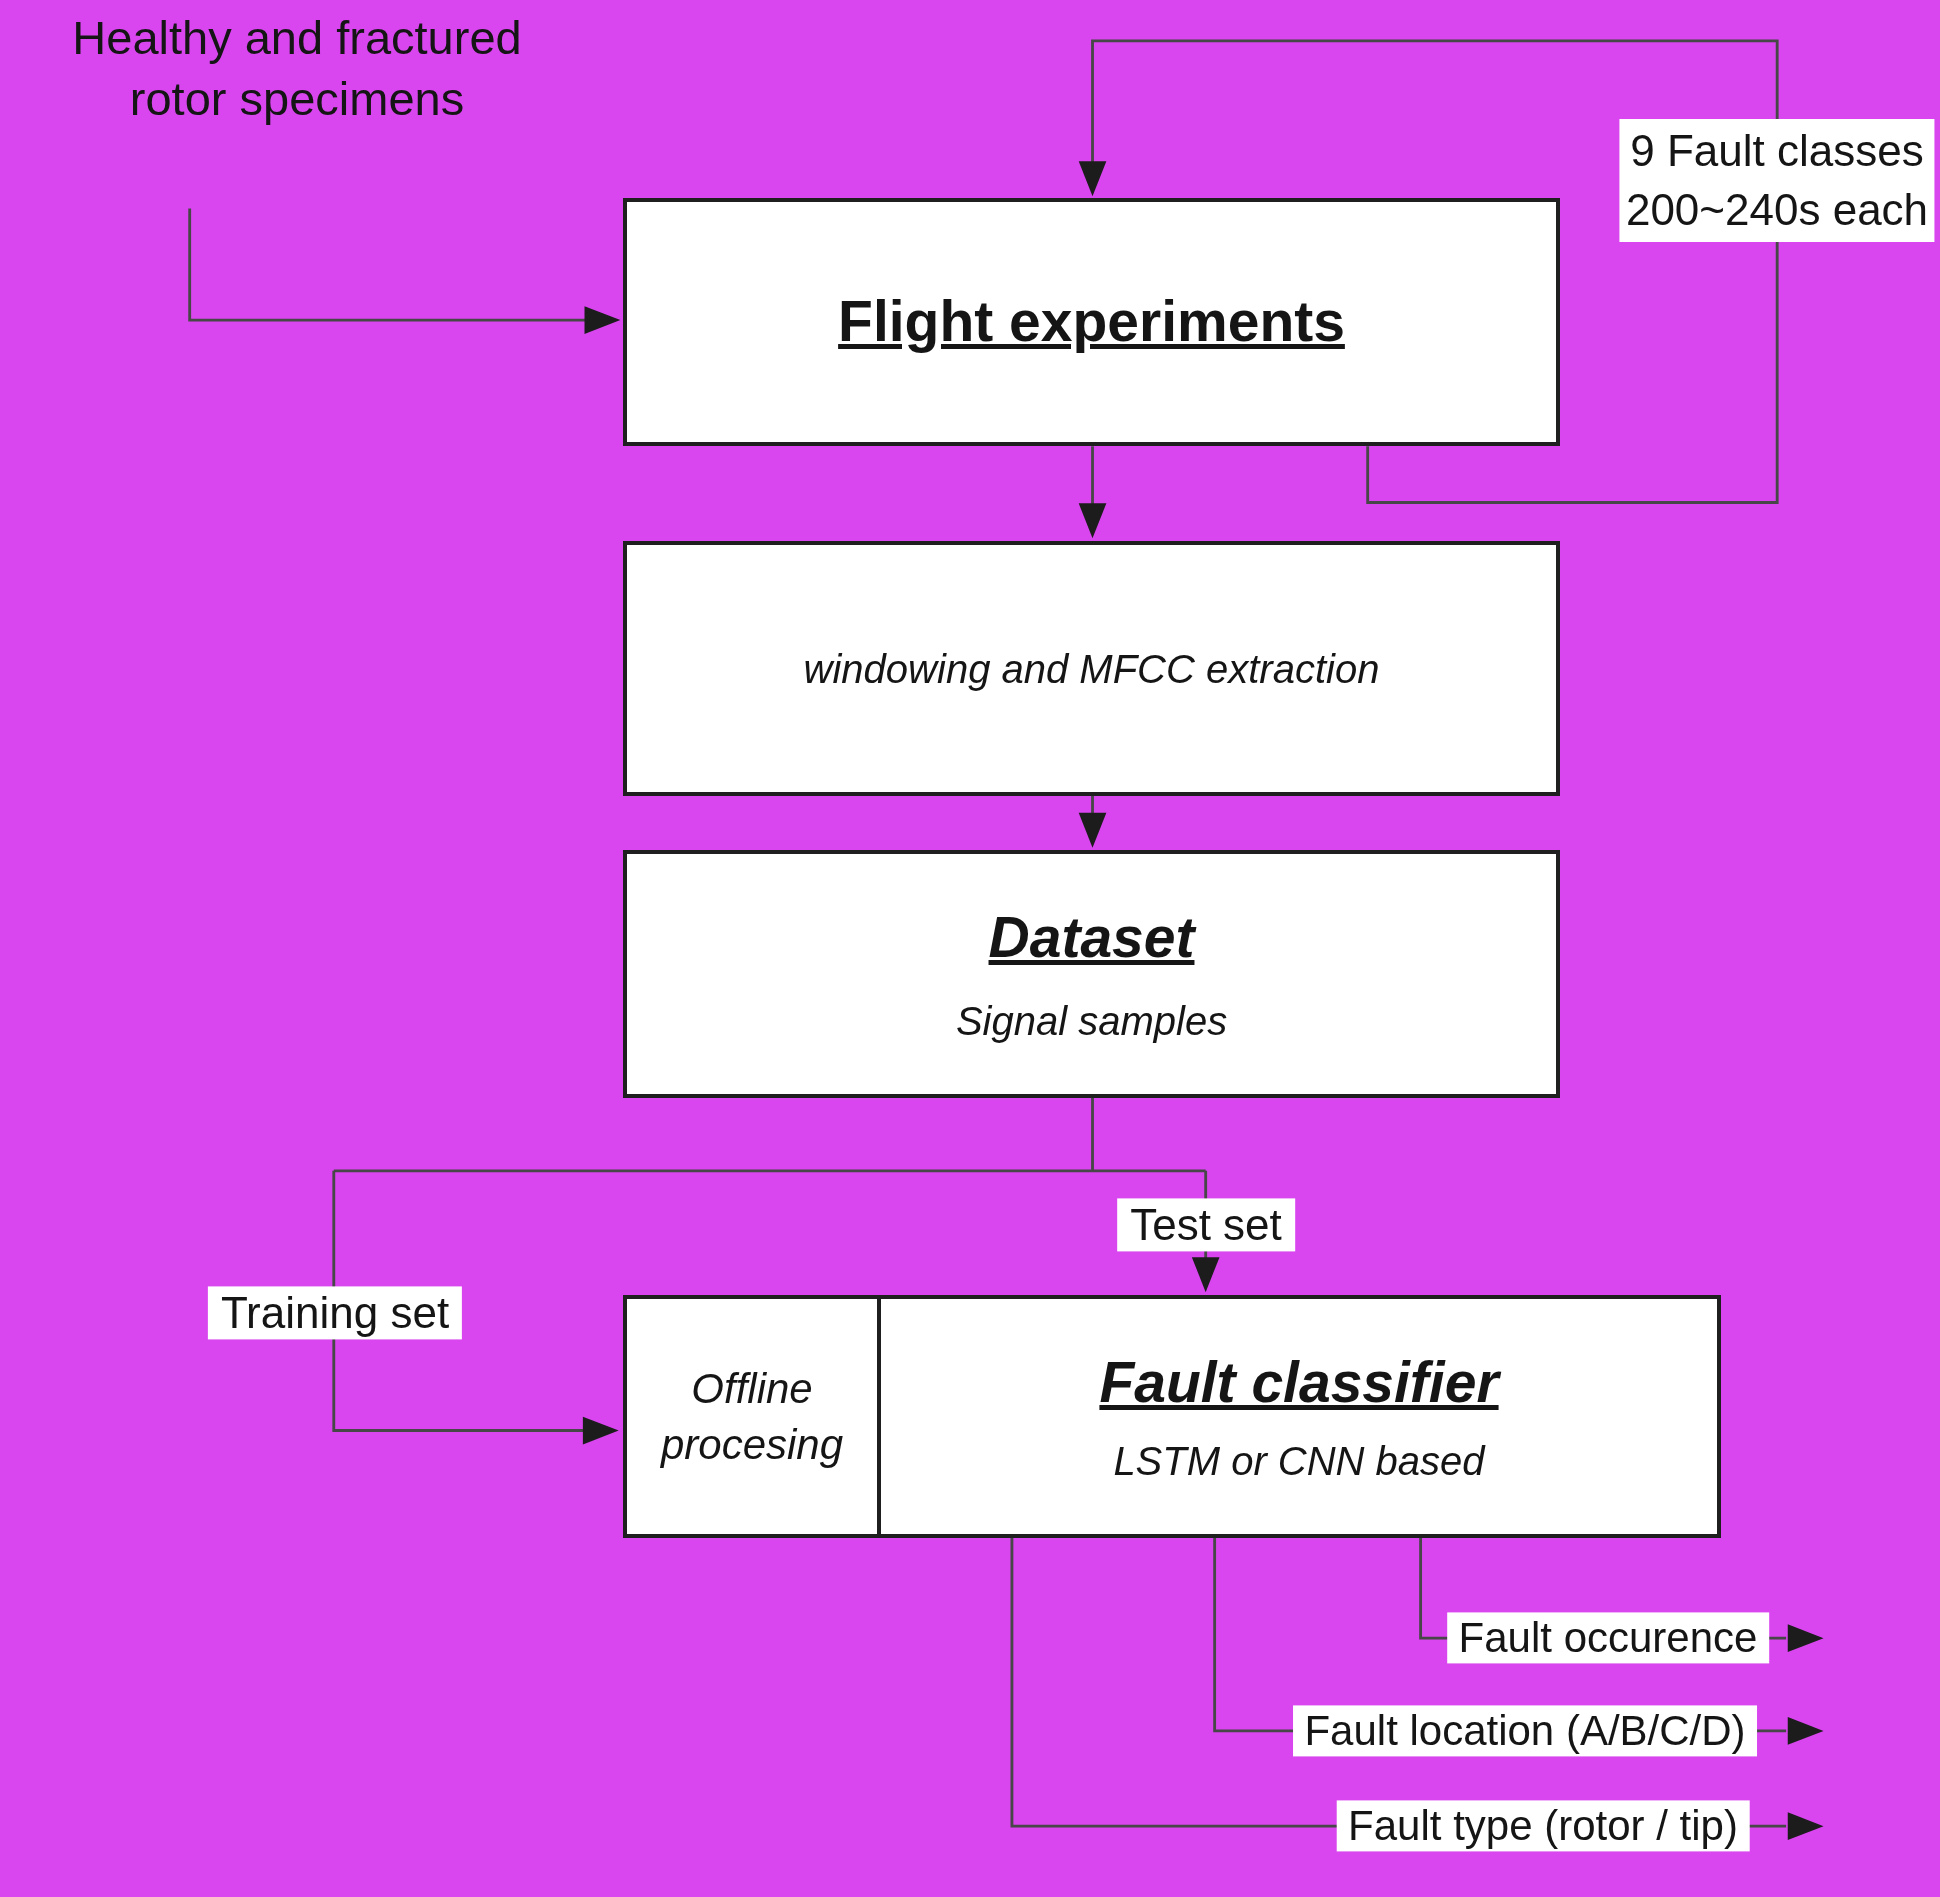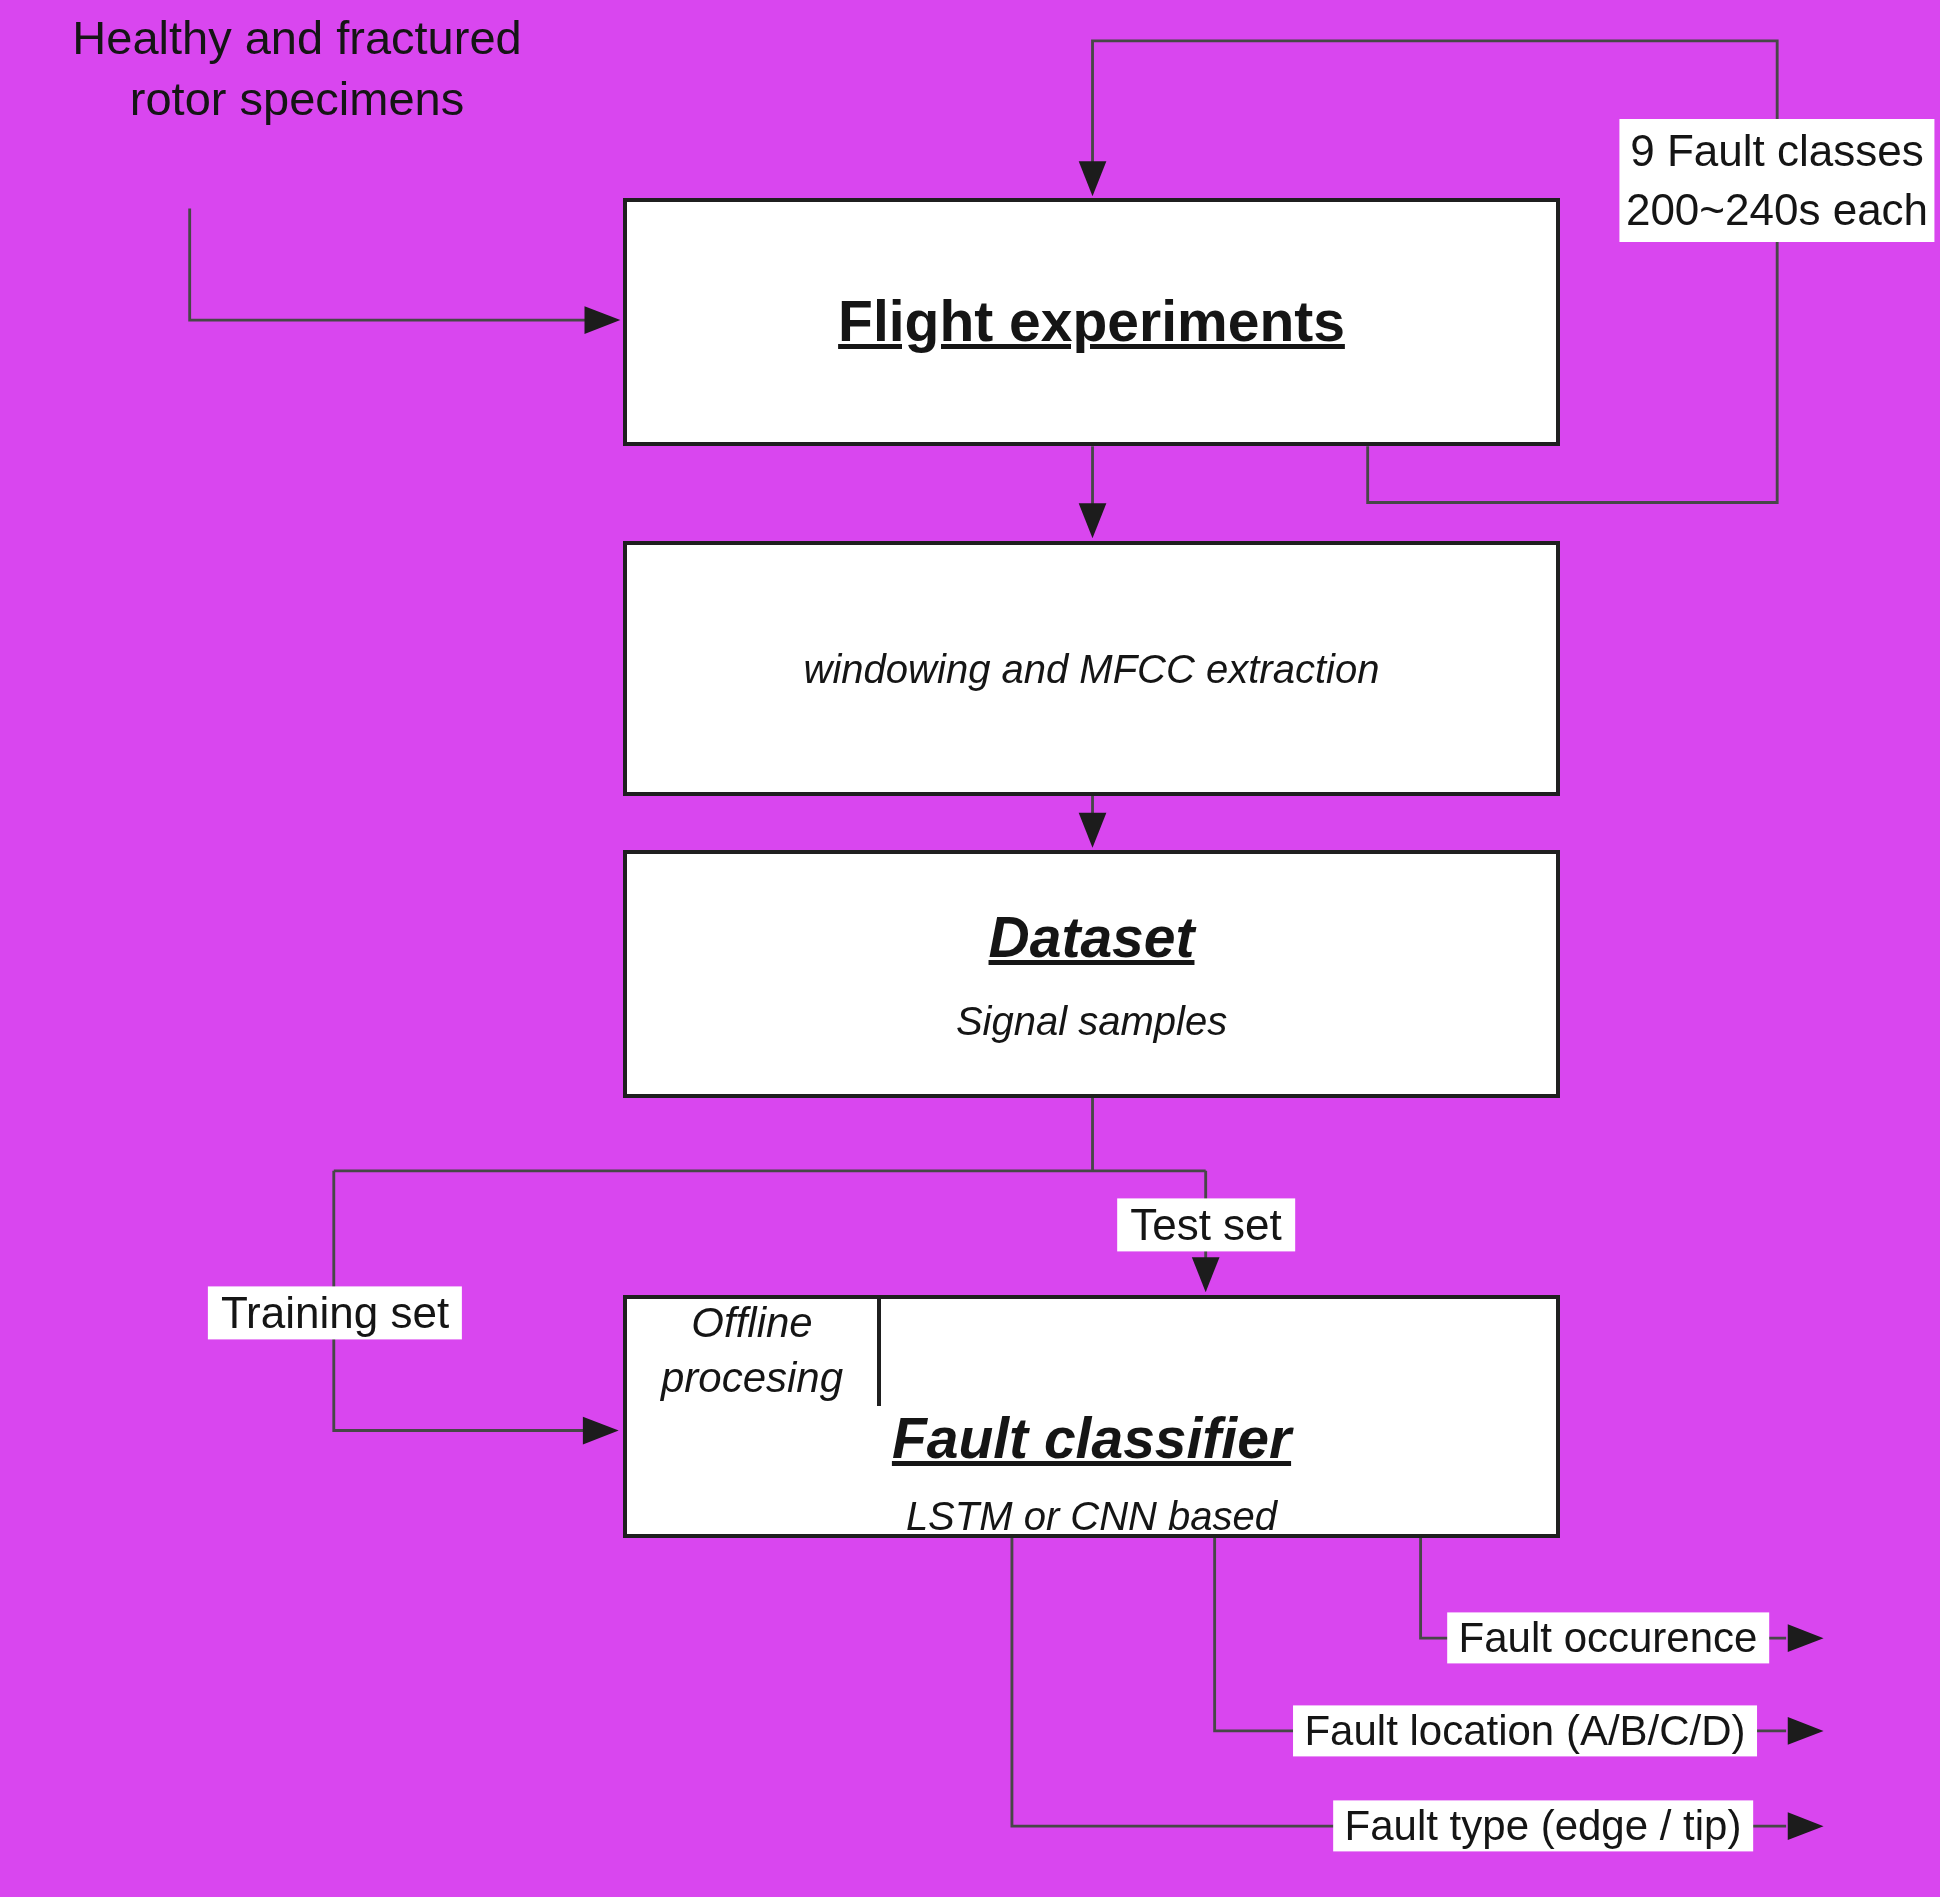--- a/index.html
+++ b/index.html
@@ -14,22 +14,22 @@
 
   .box {
     position:absolute; box-sizing:border-box; z-index:2;
     border:4.1px solid #1f1f1f; background:#ffffff;
     display:flex; flex-direction:column; align-items:center; justify-content:center;
     text-align:center;
   }
   .box-flight     { left:623px; top:198px;  width:937px; height:248px;text-decoration:underline; }
   .box-signal     { left:623px; top:541px;  width:937px; height:255px; gap:21px; }
   .box-dataset    { left:623px; top:850px; width:937px; height:248px; gap:28px; }
-  .box-classifier { left:623px; top:1295px; width:937px; height:243px;
-                    flex-direction:column; align-items:stretch; padding:0; gap:0; }
+  .box-classifier { left:623px; top:1295px; width:1098px; height:243px;
+                    flex-direction:row; align-items:stretch; padding:0; gap:0; }
 
   .box-title    { font-weight:bold; font-size:57px; line-height:1.15; white-space:nowrap; }
   .box-title.it { font-style:italic;text-decoration:underline; }
   .box-subtitle { font-style:italic; font-size:40px; line-height:1.1; white-space:nowrap; }
 
   .compartment-offline {
     width:250px; border-right:4.1px solid #1f1f1f;
     display:flex; flex-direction:column; align-items:center; justify-content:center;
     font-style:italic; font-size:42px; line-height:1.32;
   }
@@ -130,16 +130,16 @@
       <div class="box-title it">Fault classifier</div>
       <div class="box-subtitle">LSTM or CNN based</div>
     </div>
   </div>
 
   <div class="edge-label edge-test">Test set</div>
   <div class="edge-label edge-training">Training set</div>
 
   <div class="output-label out-occurence">Fault occurence</div>
   <div class="output-label out-location">Fault location (A/B/C/D)</div>
-  <div class="output-label out-type">Fault type (edge / tip)</div>
+  <div class="output-label out-type">Fault type (rotor / tip)</div>
 
 </div>
 
 
 </body></html>

